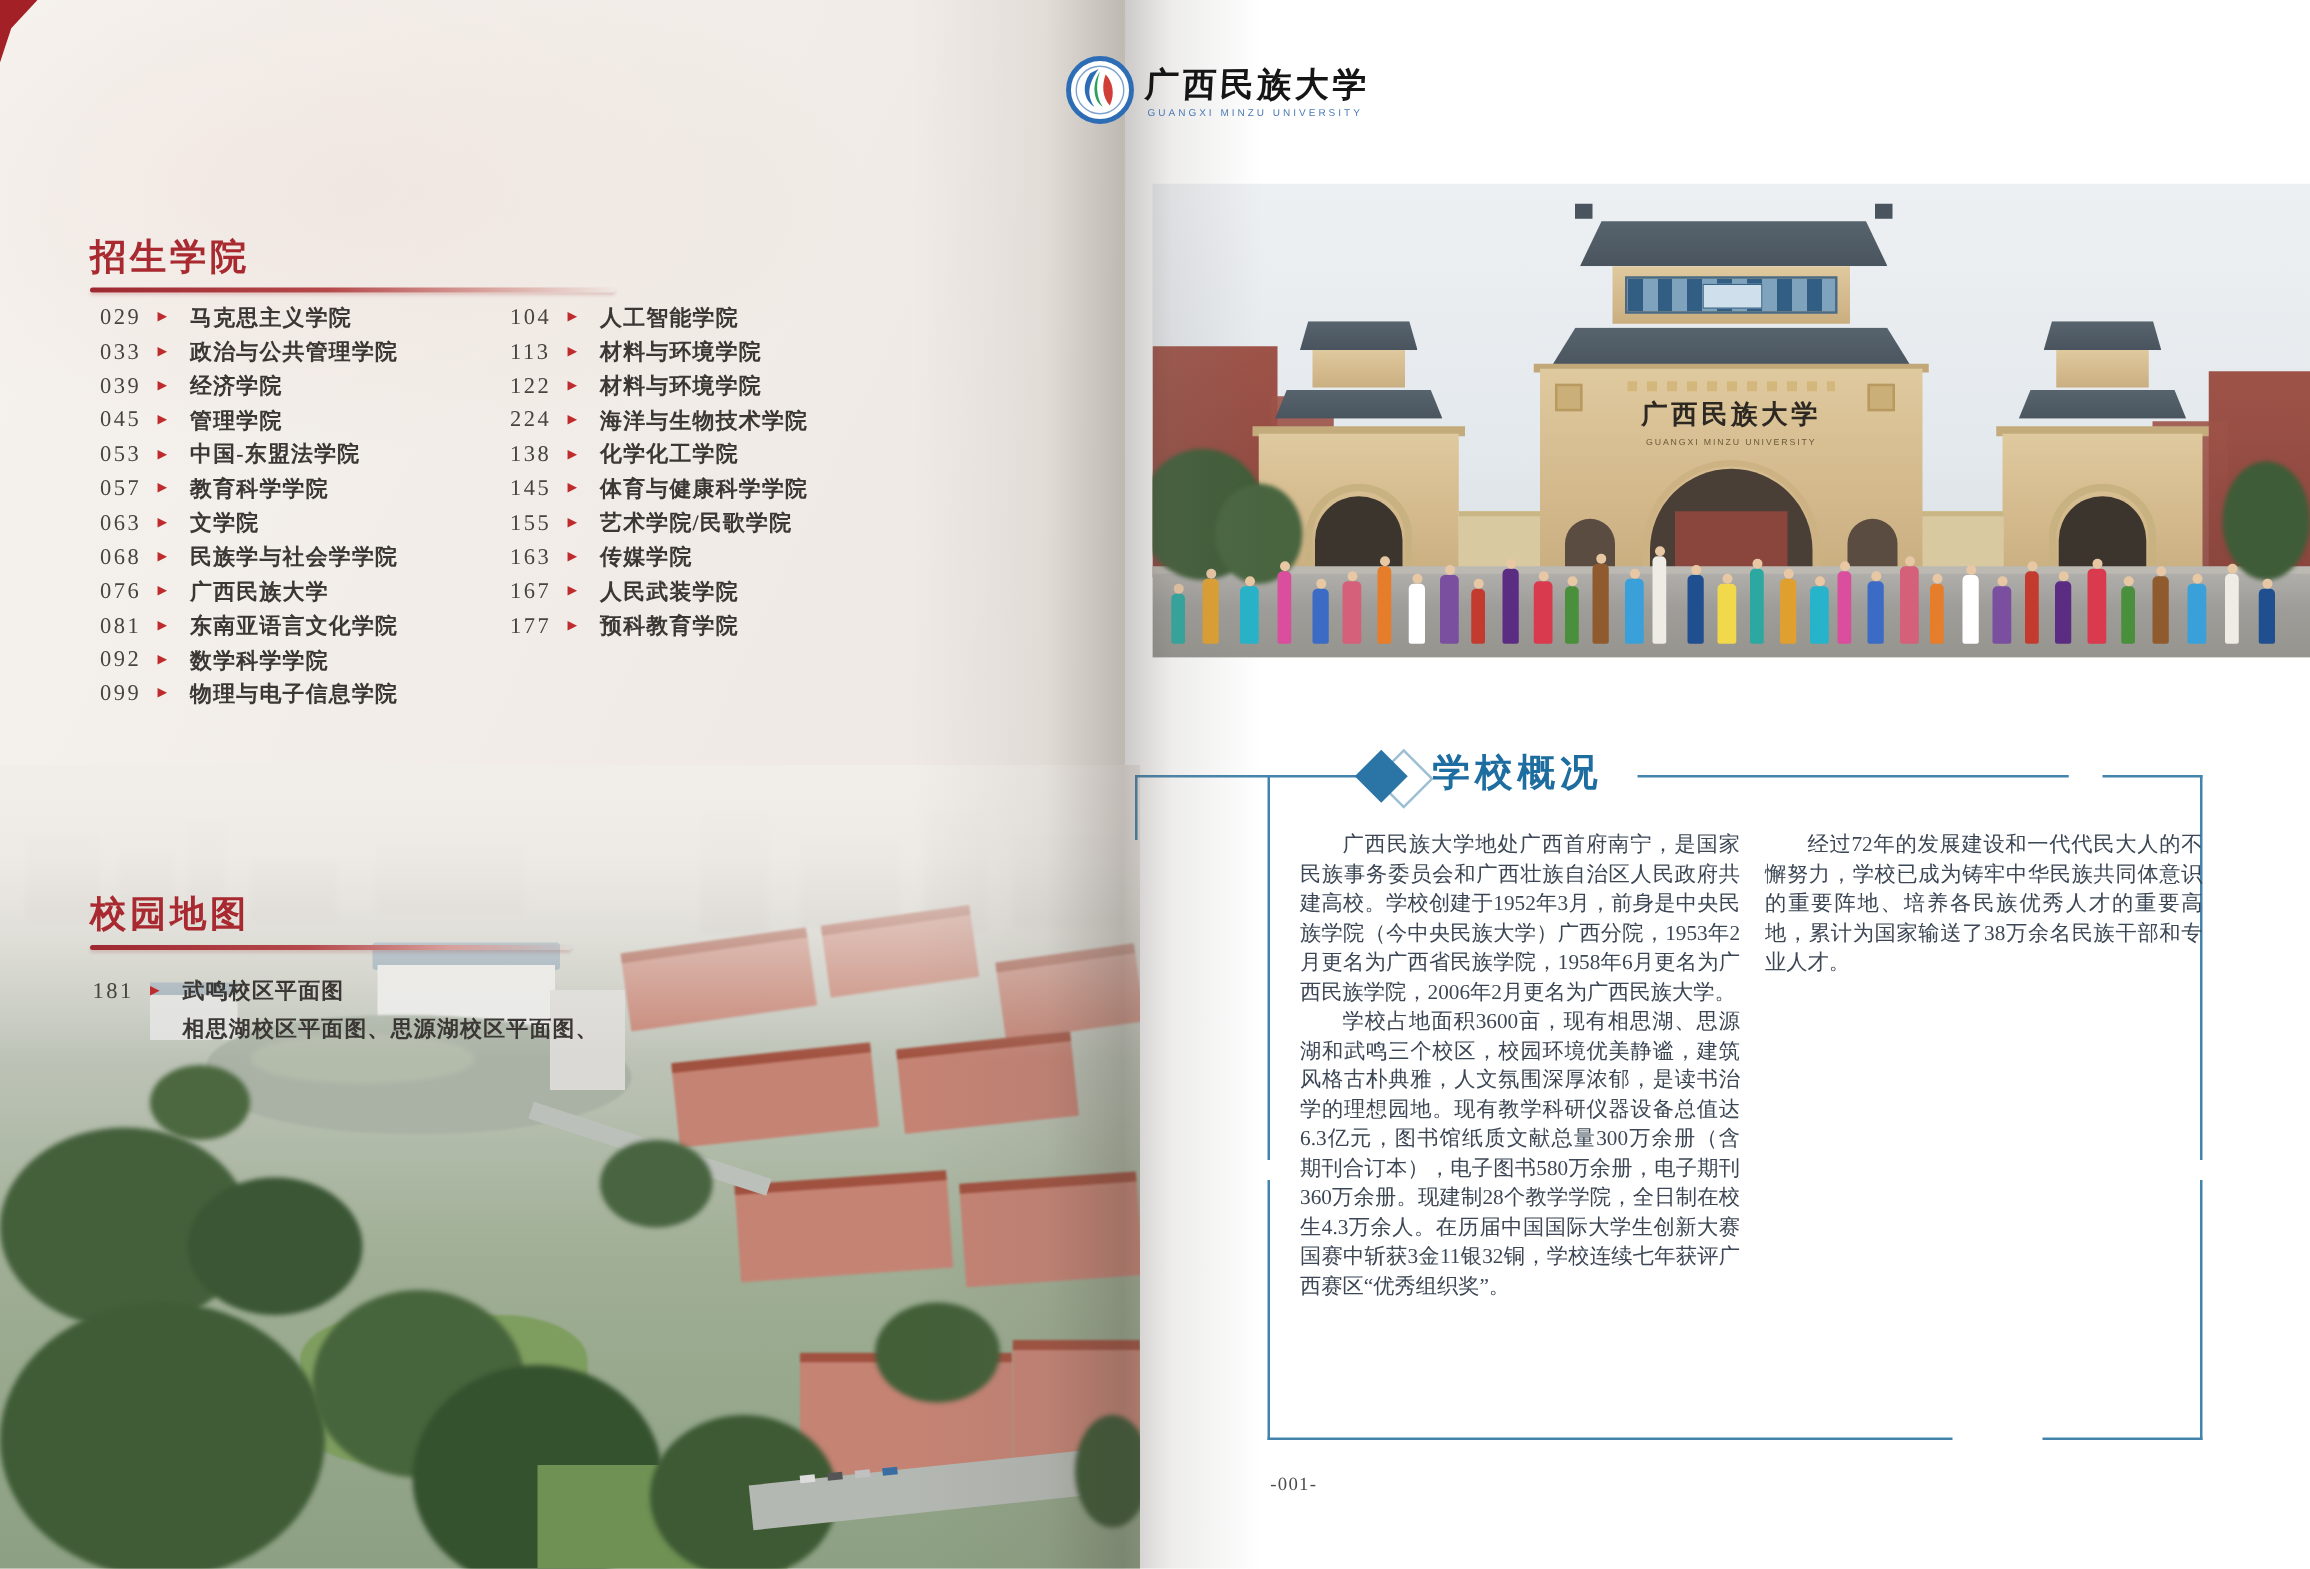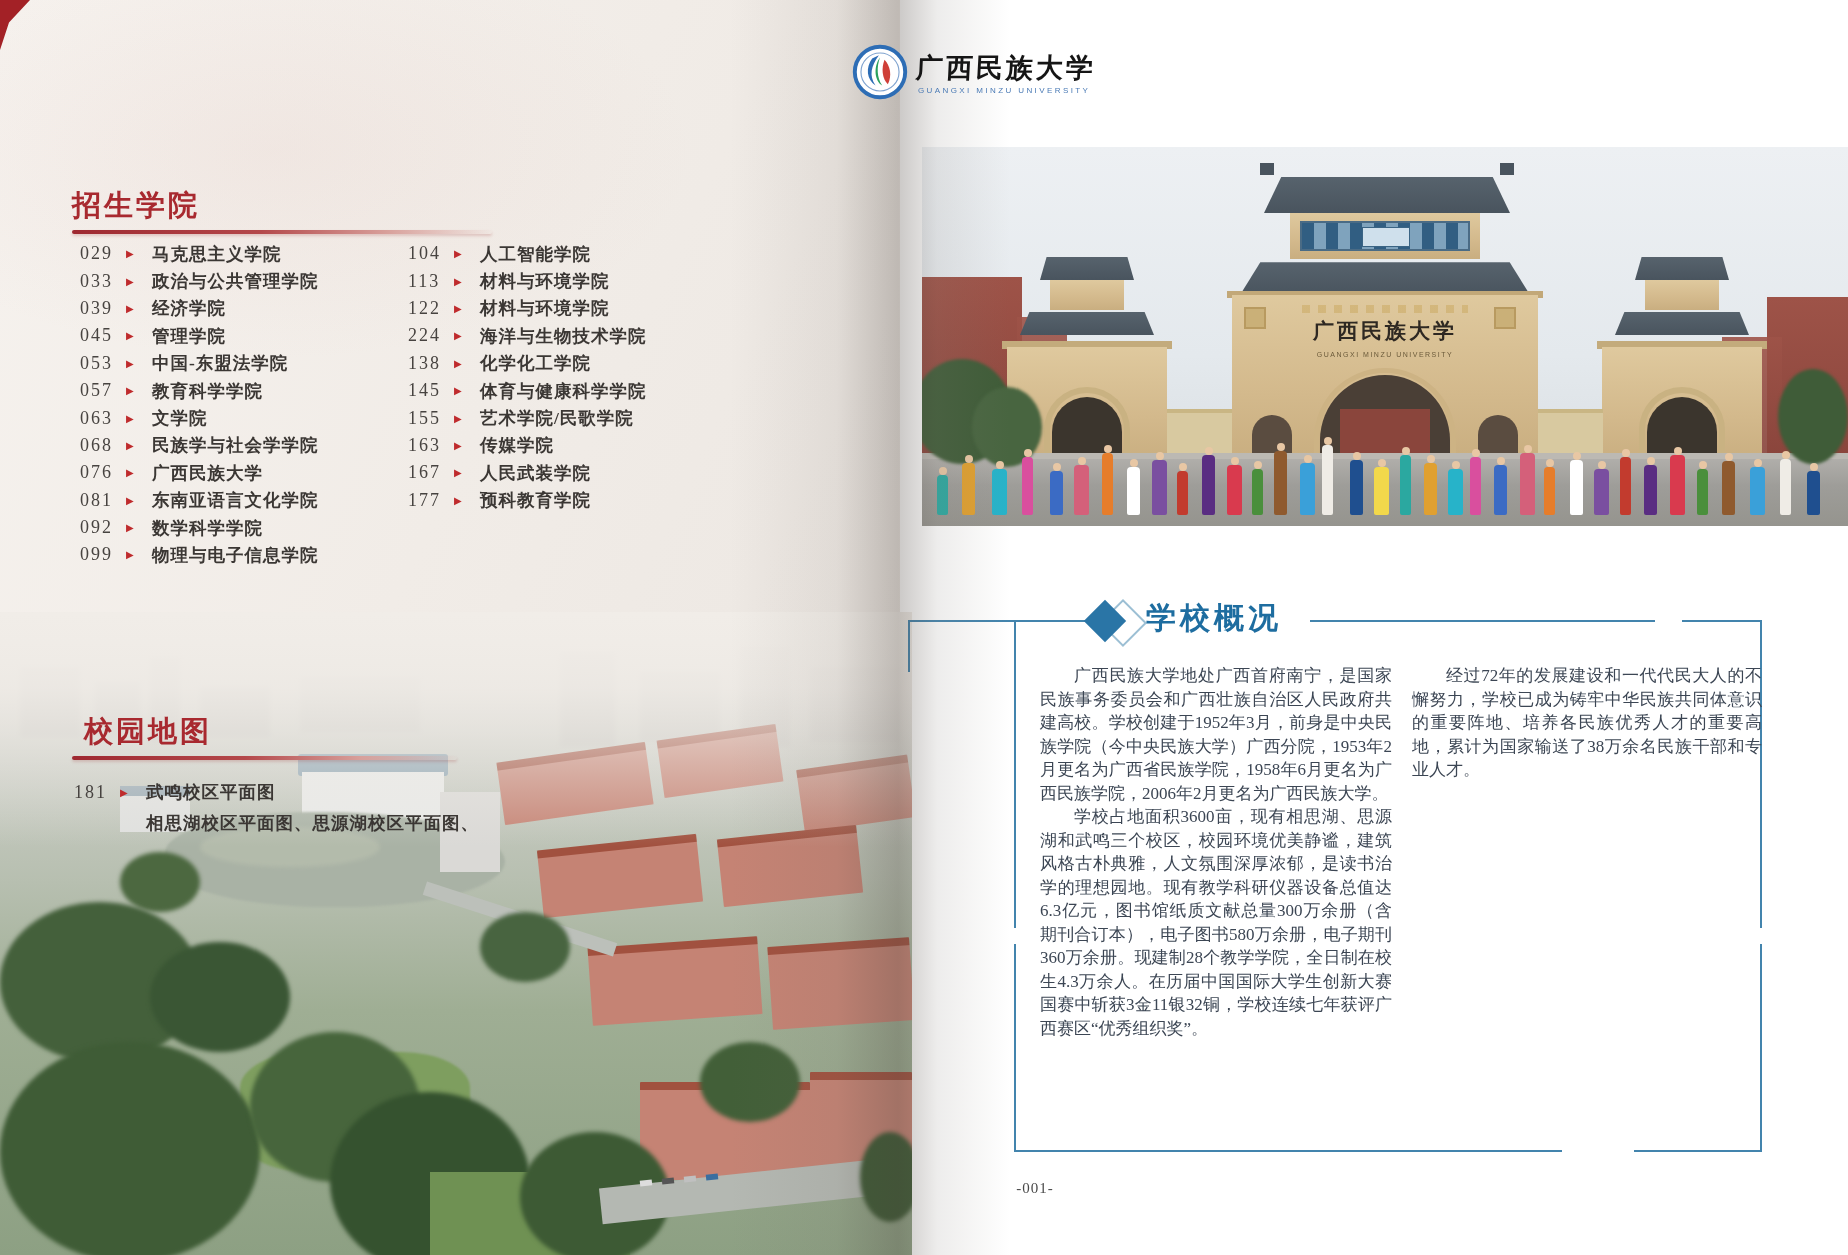--- a/index.html
+++ b/index.html
@@ -237,21 +237,21 @@
       <span class="toc-arrow">▶</span>
       <span class="toc-name">人民武装学院</span>
     </div>
     <div class="toc-row">
       <span class="toc-num">177</span>
       <span class="toc-arrow">▶</span>
       <span class="toc-name">预科教育学院</span>
     </div>
   </div>
 
-<div class="abs sec-title" style="left:84px;top:712px">校园地图</div>
+<div class="abs sec-title" style="left:72px;top:712px">校园地图</div>
 <div class="abs sec-rule" style="left:72px;top:756px;width:385px"></div>
 
 <div class="abs" style="left:74px;top:777px;z-index:3;display:flex">
   <span class="toc-num" style="line-height:31px">181</span>
   <span class="toc-arrow" style="line-height:31px">▶</span>
   <span style="display:inline-block">
     <span class="map-line" style="display:block">武鸣校区平面图</span>
     <span class="map-line" style="display:block">相思湖校区平面图、思源湖校区平面图、</span>
   </span>
 </div>

